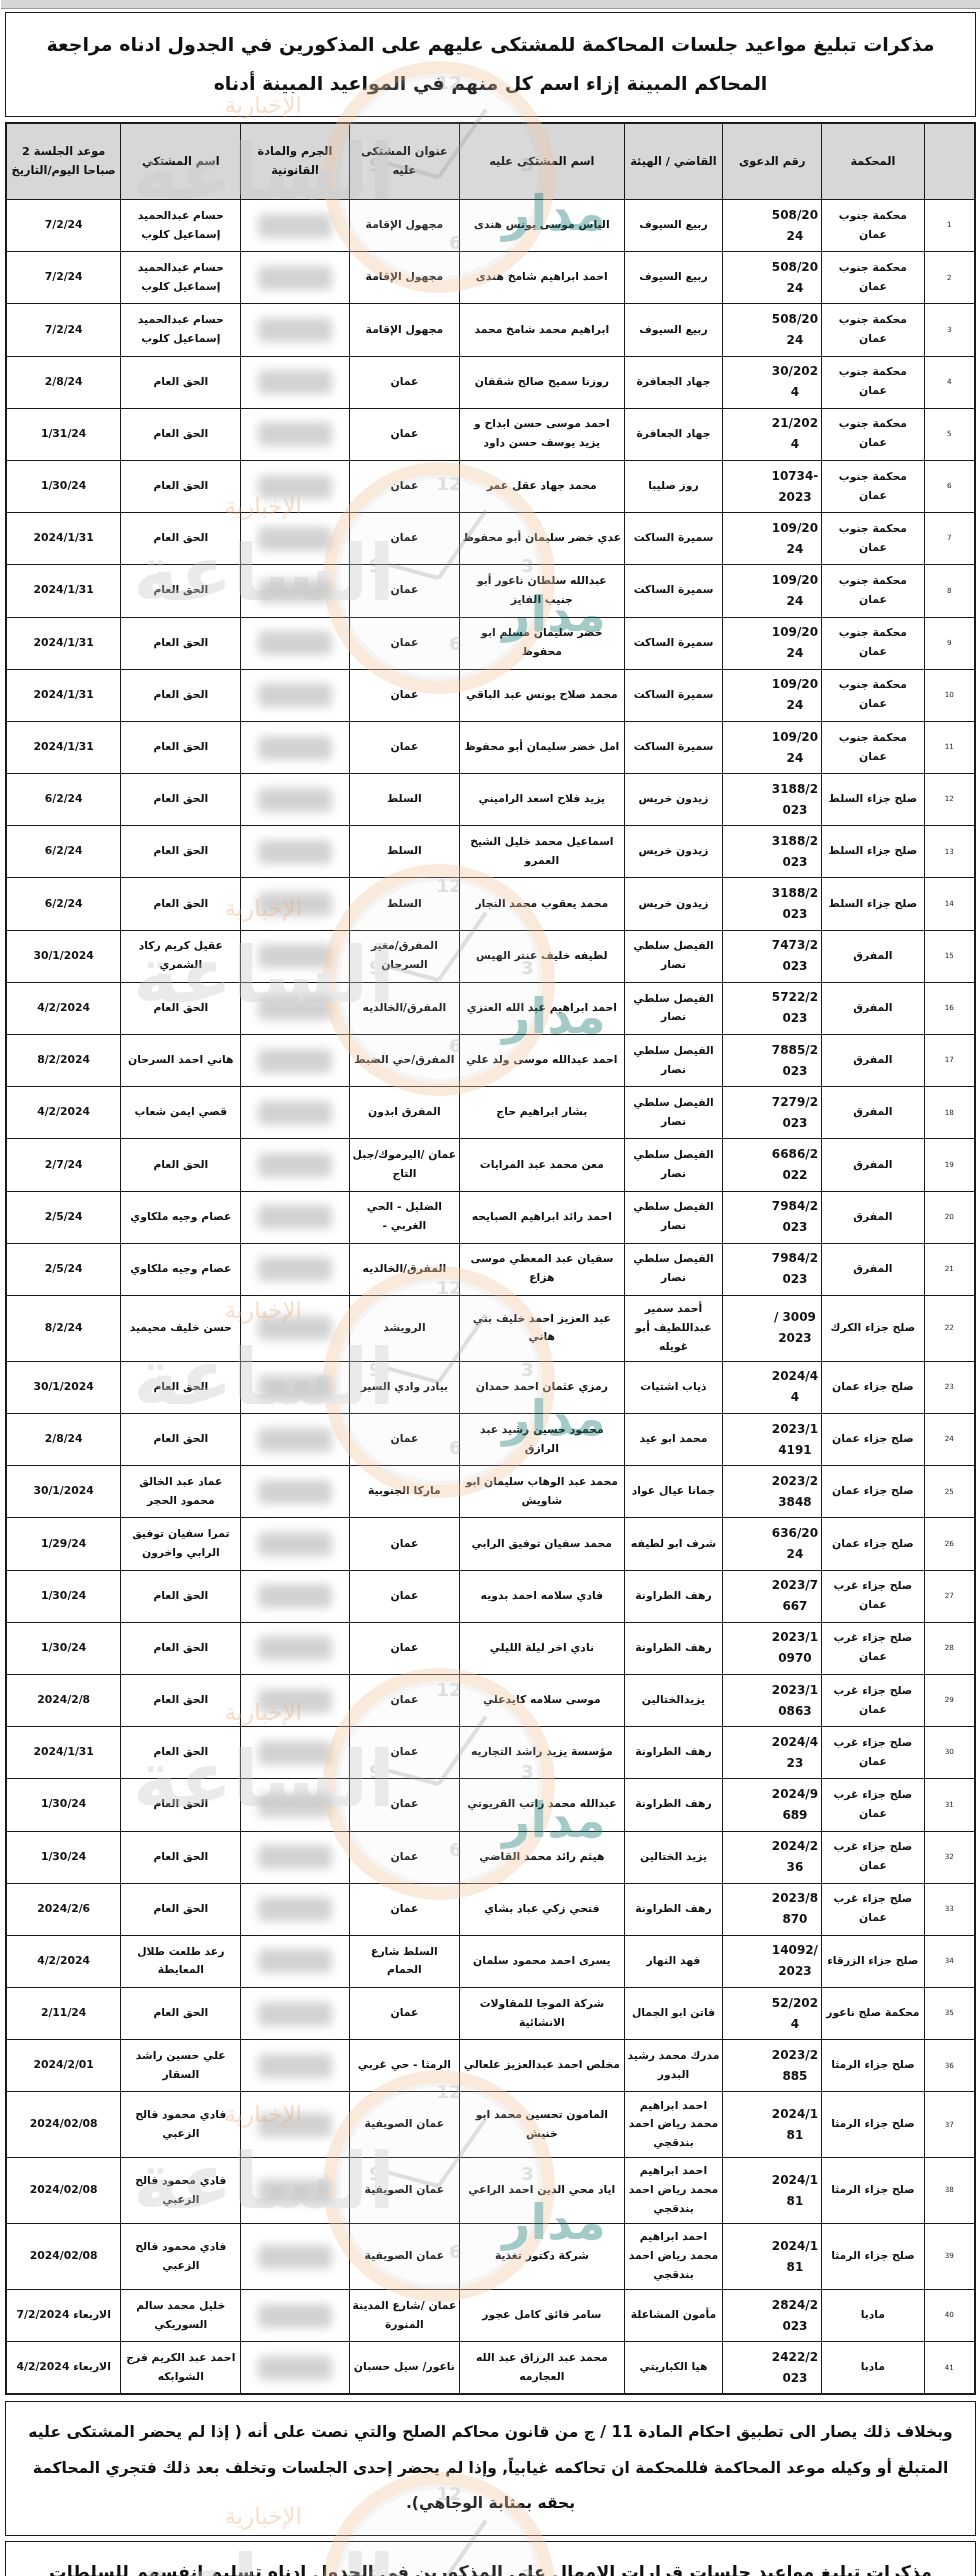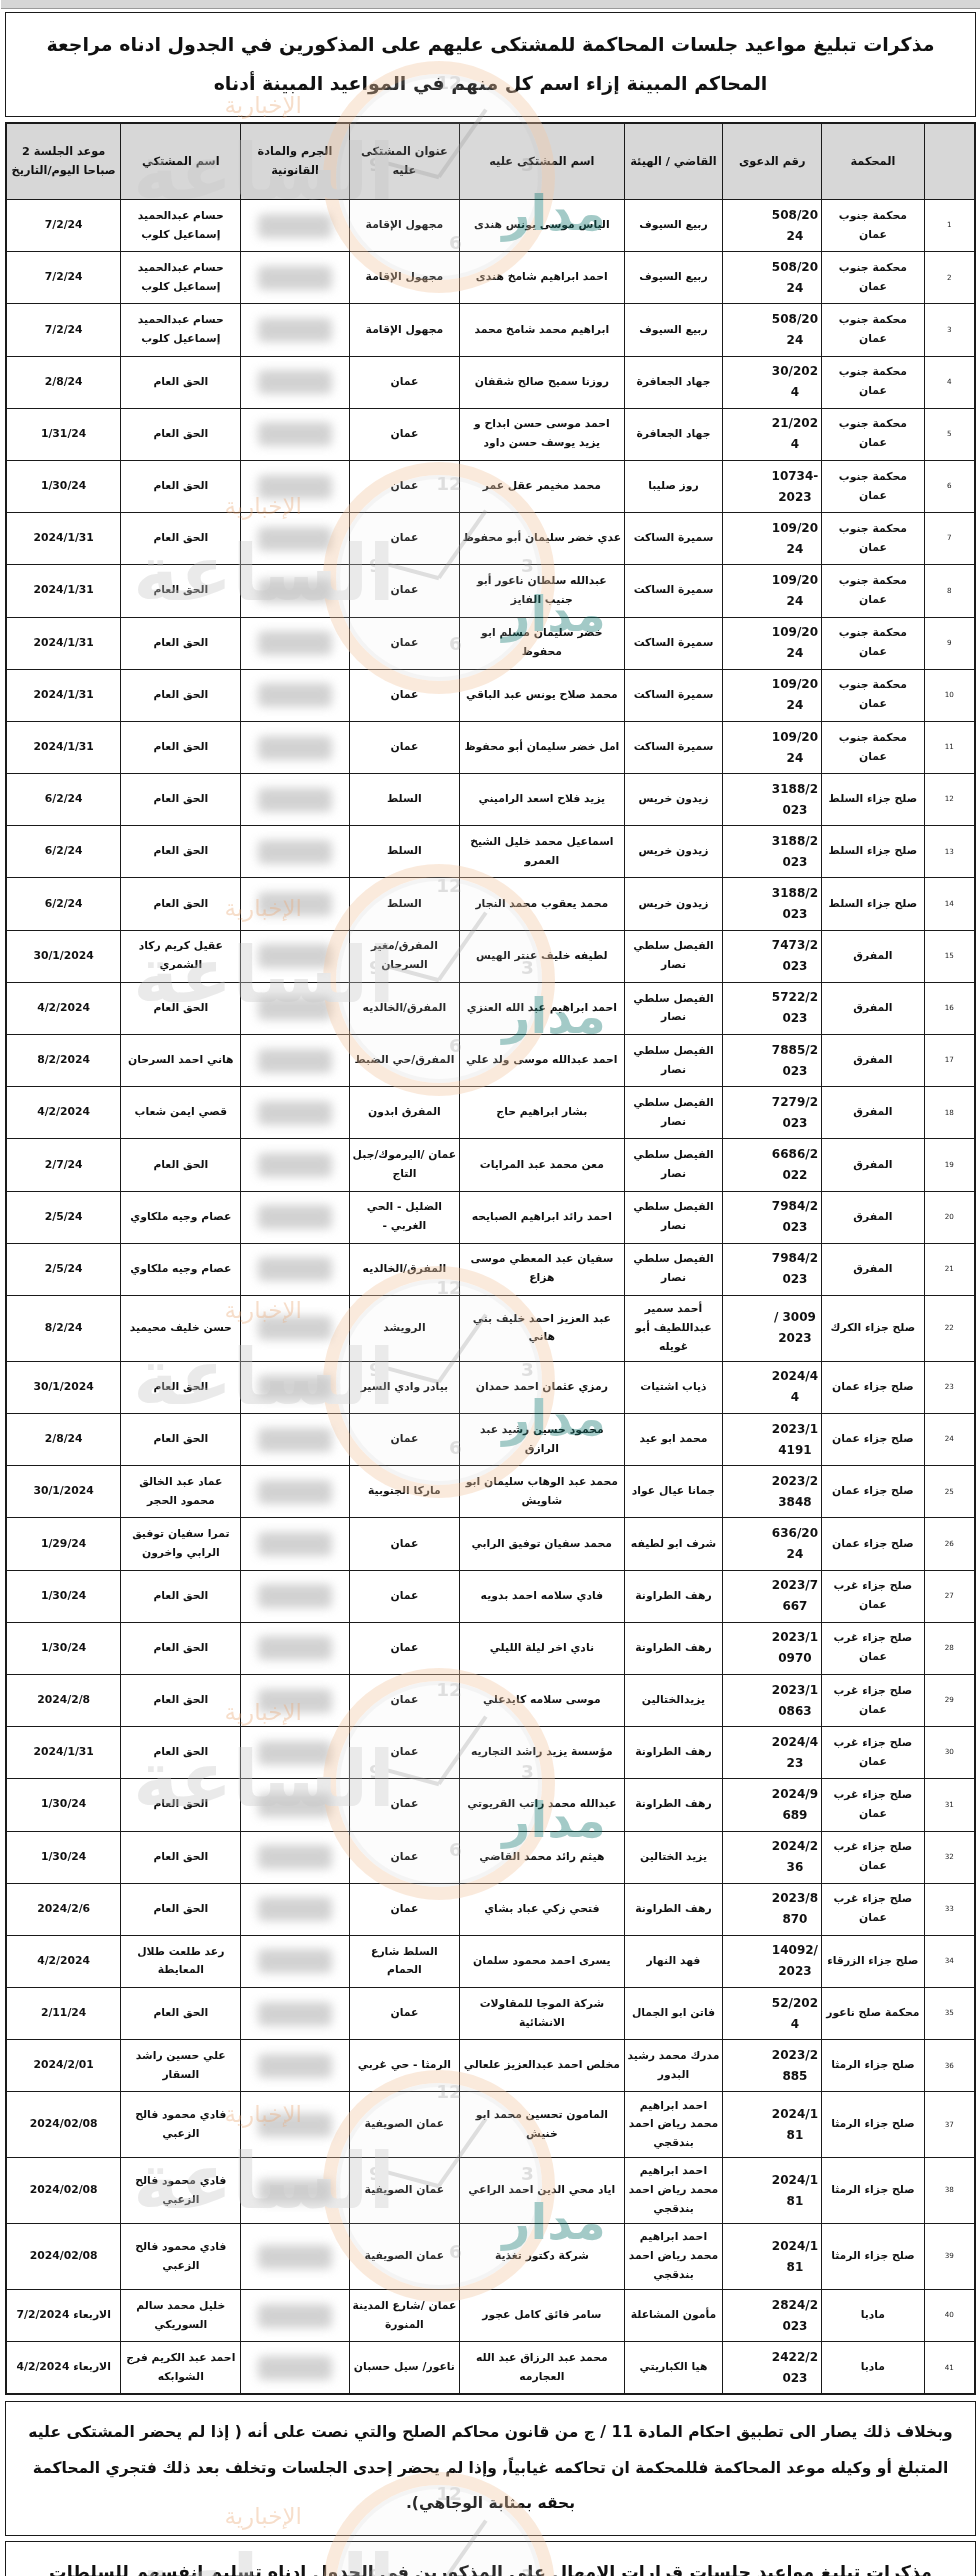--- a/index.html
+++ b/index.html
@@ -252,21 +252,21 @@
             </td>
     <td class="c-comp">الحق العام</td>
     <td class="c-date">1/31/24</td>
   </tr>
 
   <tr>
     <td class="c-no">6</td>
     <td class="c-court">محكمة جنوب عمان</td>
     <td class="c-case">10734-2023</td>
     <td class="c-judge">روز صليبا</td>
-    <td class="c-def">محمد مخيمر عقل عمر</td>
+    <td class="c-def">محمد جهاد عقل عمر</td>
     <td class="c-addr">عمان</td>
     <td class="c-crime">
               <div class="blob"></div>
             </td>
     <td class="c-comp">الحق العام</td>
     <td class="c-date">1/30/24</td>
   </tr>
 
   <tr>
     <td class="c-no">7</td>

